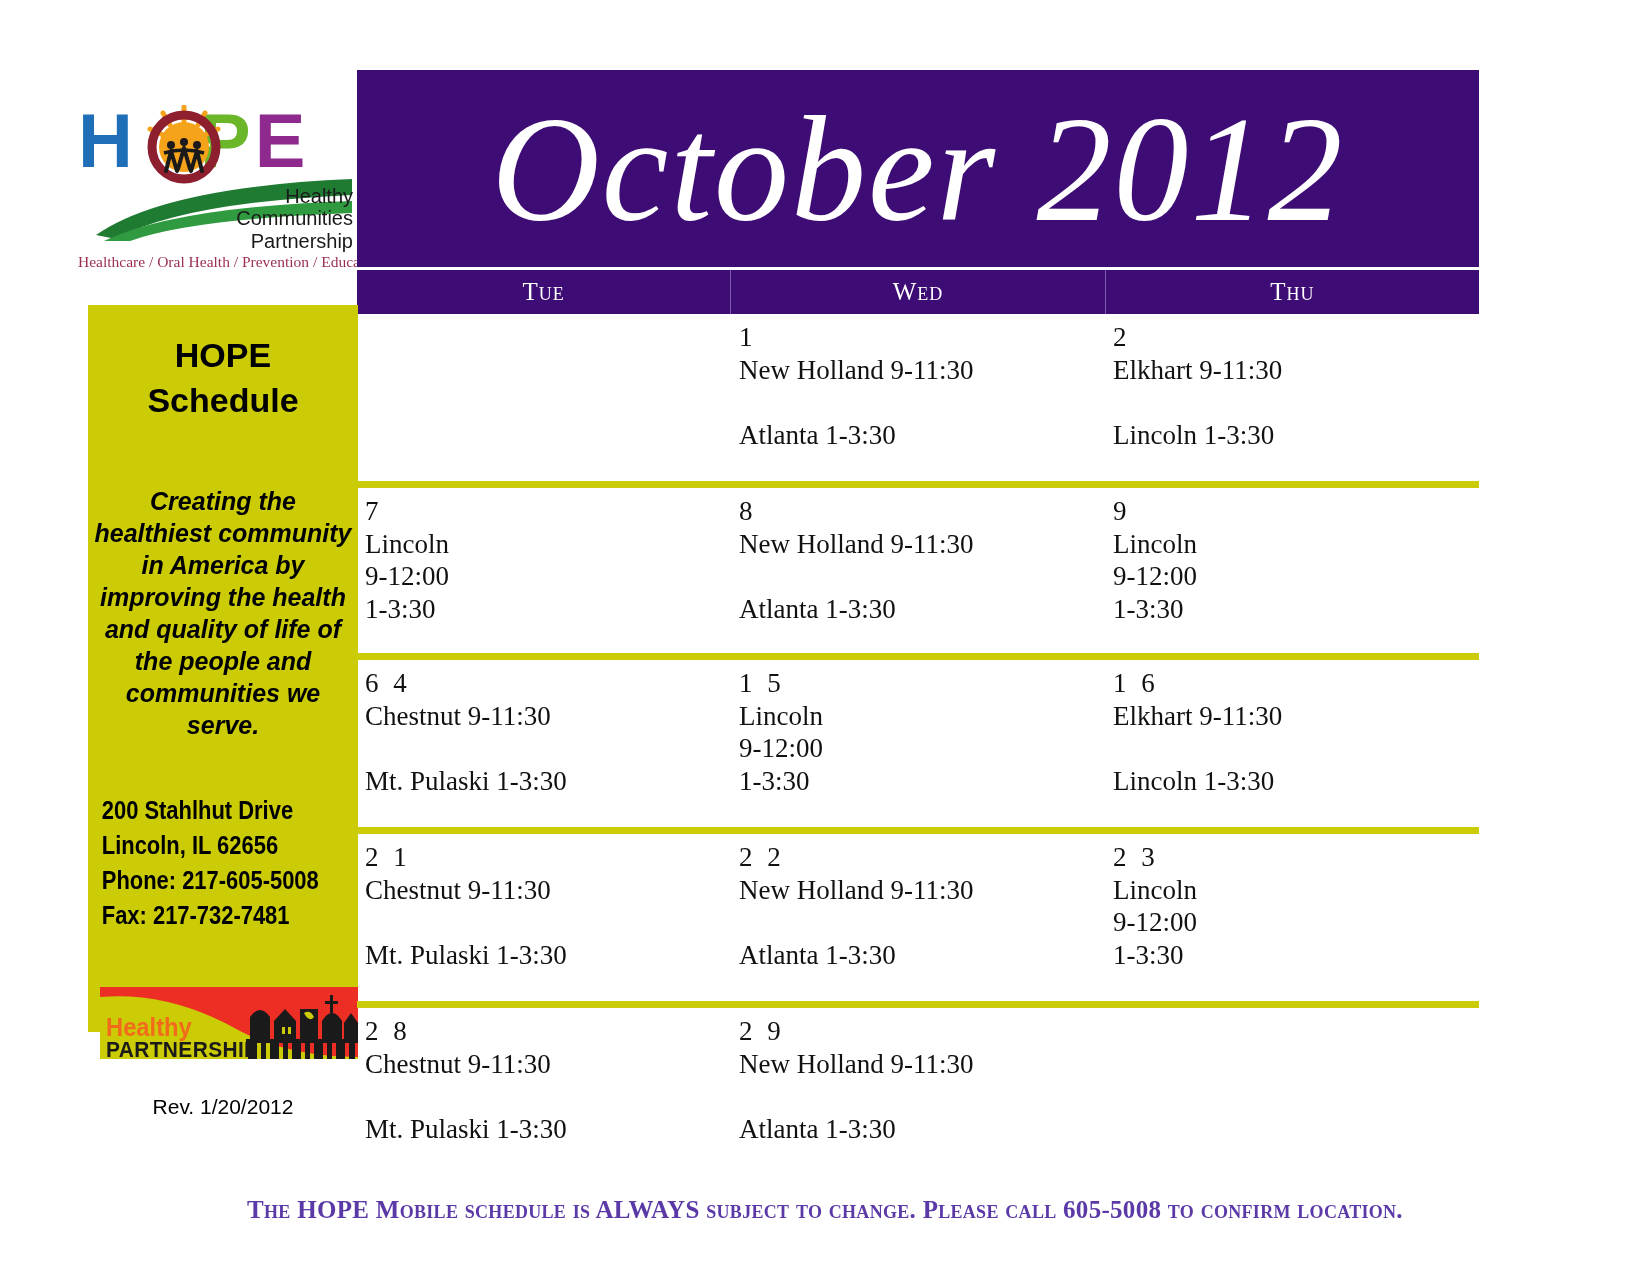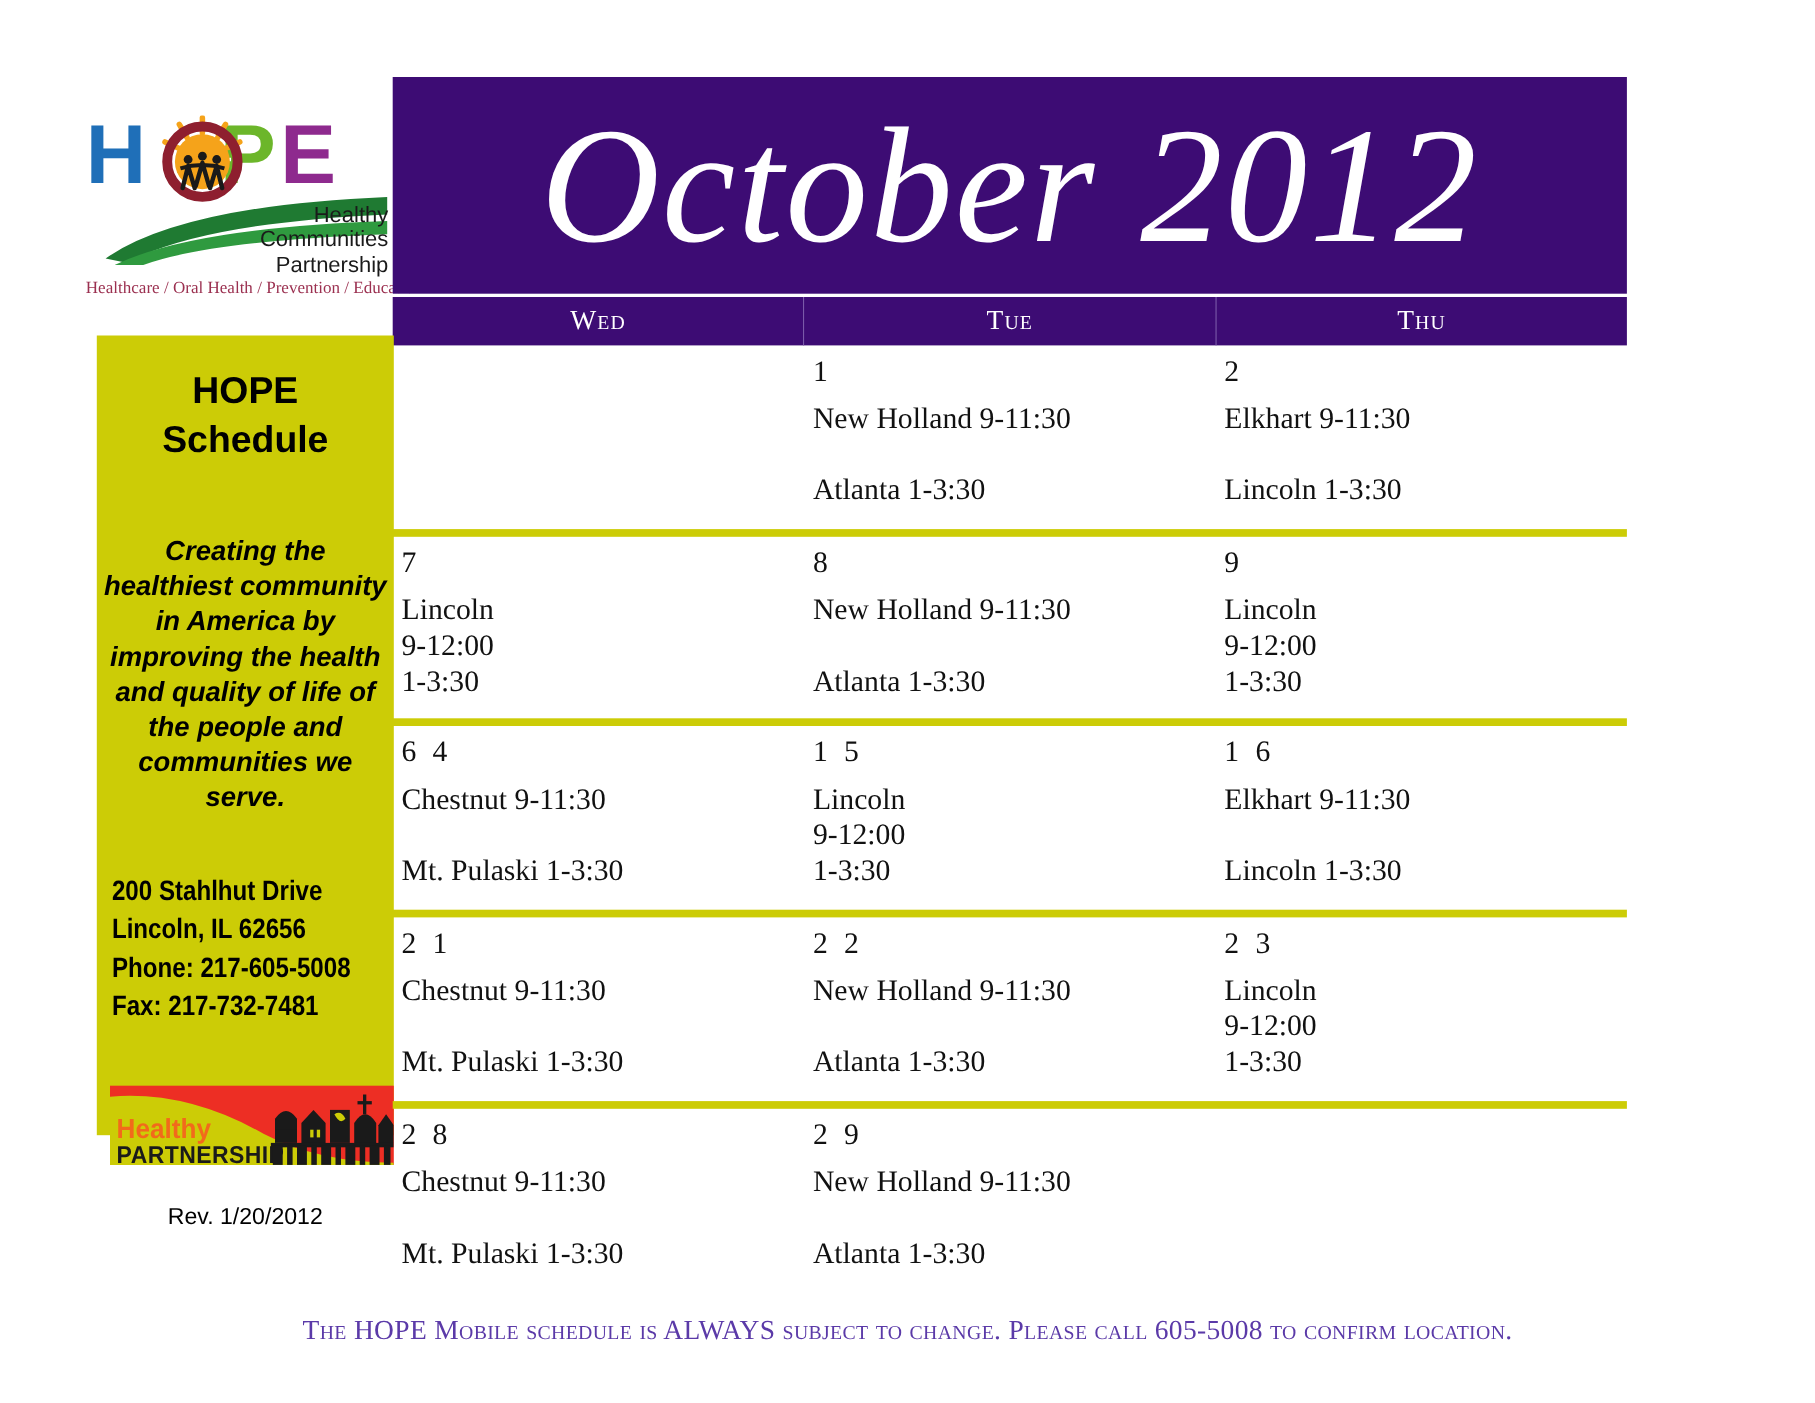--- a/index.html
+++ b/index.html
@@ -234,35 +234,35 @@
     font-family: "Liberation Serif", serif;
     color: #111111;
   }
   .day-num {
     font-size: 27px;
     line-height: 1.18;
     letter-spacing: 4px;
     white-space: pre;
   }
   .day-events {
-    margin-top: 10px;
+    margin-top: 0;
     font-size: 27px;
     line-height: 1.2;
     white-space: pre-line;
   }
 
   
   #footer-note {
     position: absolute;
     left: 0; right: 0;
     top: 1196px;
     text-align: center;
     font-family: "Liberation Serif", serif;
     font-variant: small-caps;
-    font-weight: normal;
+    font-weight: bold;
     font-size: 25px;
     letter-spacing: 0.3px;
     color: #5b3aa8;
     white-space: nowrap;
   }
 </style>
 </head>
 <body>
 
 <div id="brand-logo">
@@ -309,22 +309,22 @@
   </div>
 
   <div id="logo-subtag">Healthcare / Oral Health / Prevention / Education</div>
 </div>
 
 <div id="banner">
   <div id="month-title">October 2012</div>
 </div>
 
 <div id="dow-header">
+  <div class="dow-cell">Tue</div>
   <div class="dow-cell">Wed</div>
-  <div class="dow-cell">Tue</div>
   <div class="dow-cell">Thu</div>
 </div>
 
 <div id="sidebar">
 
   <div id="sidebar-title">HOPE
 Schedule</div>
 
   <div id="sidebar-mission">Creating the healthiest community in America by improving the health and quality of life of the people and communities we serve.</div>
 

